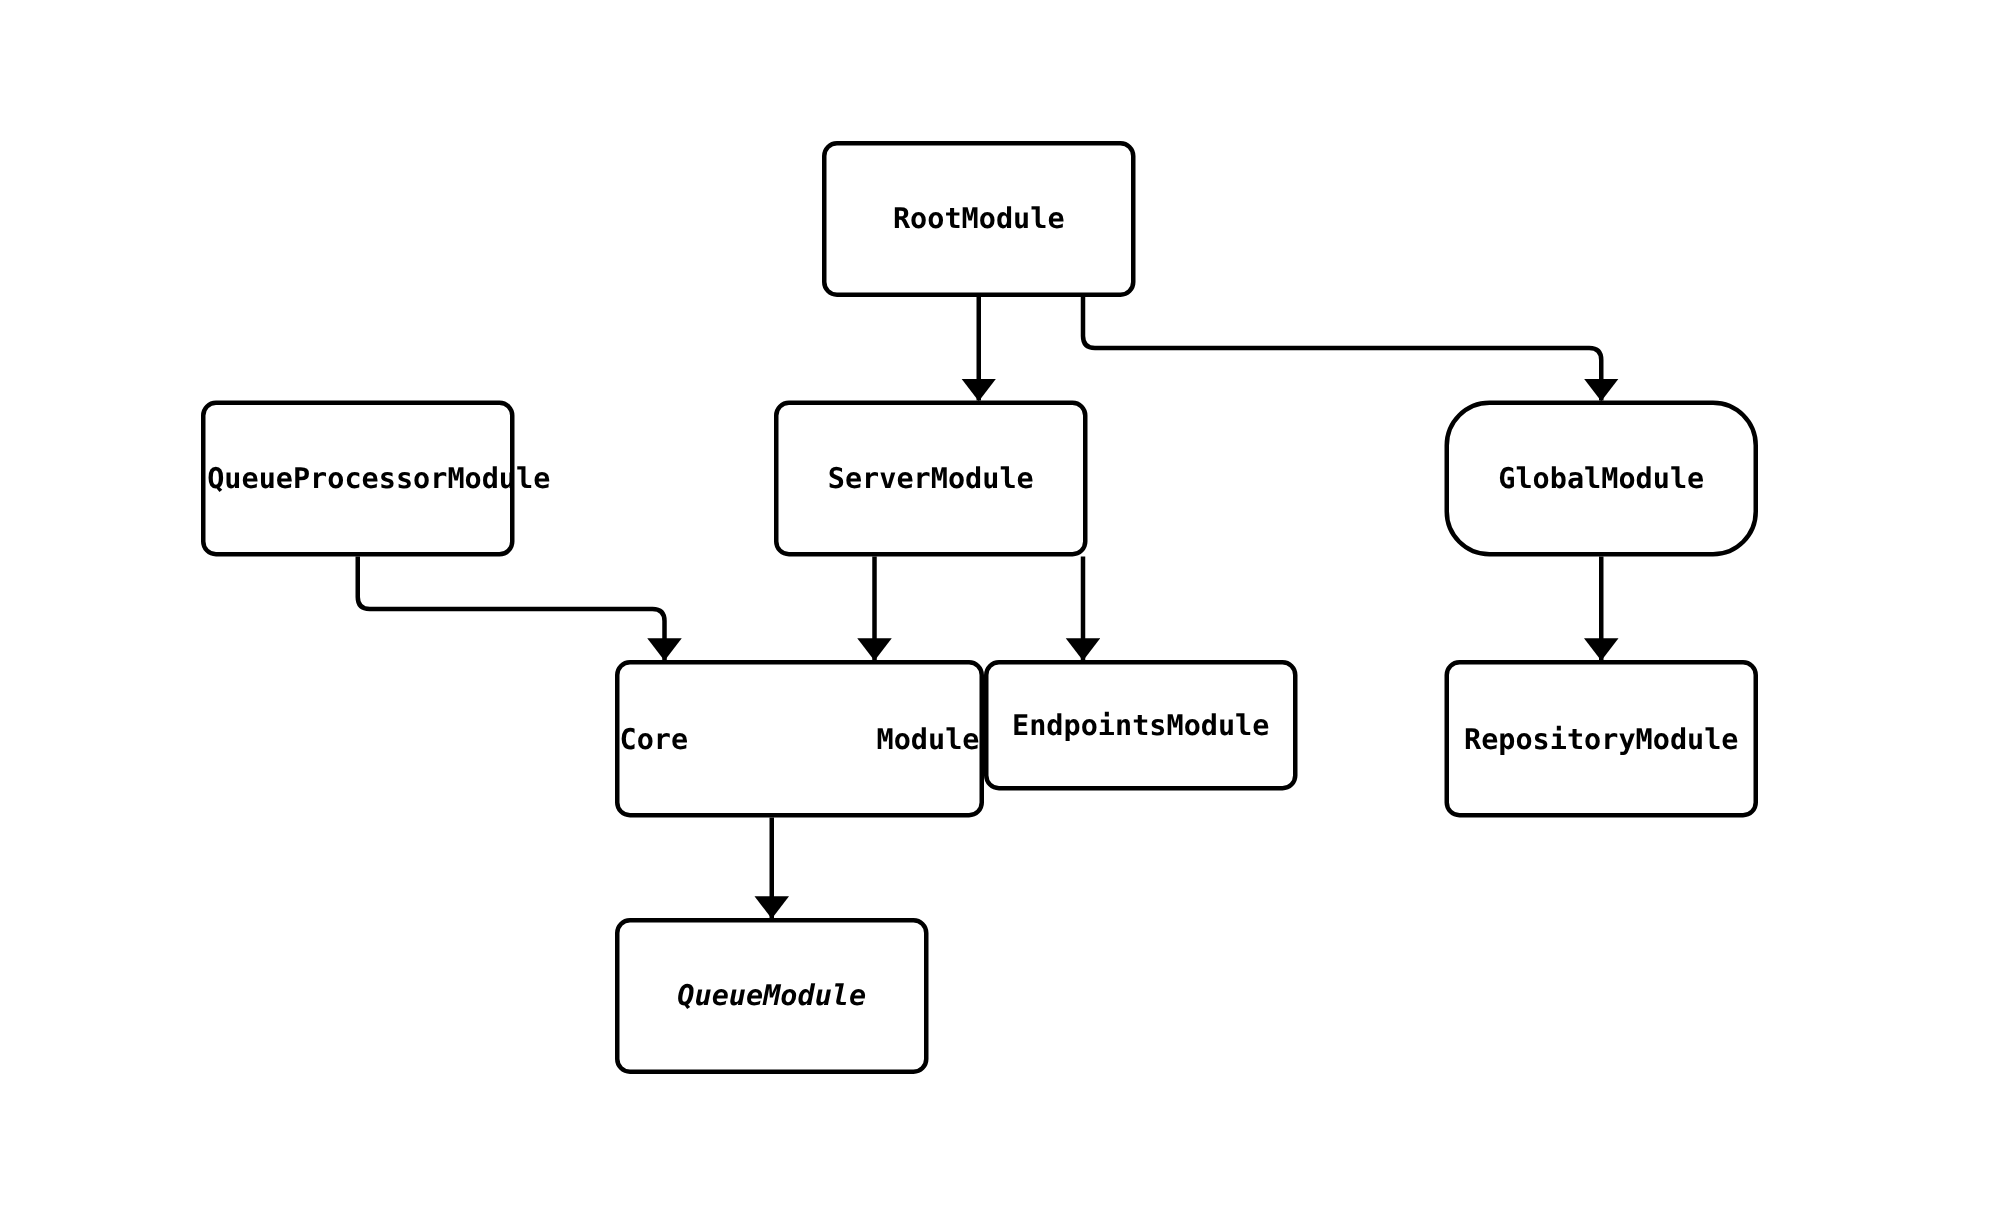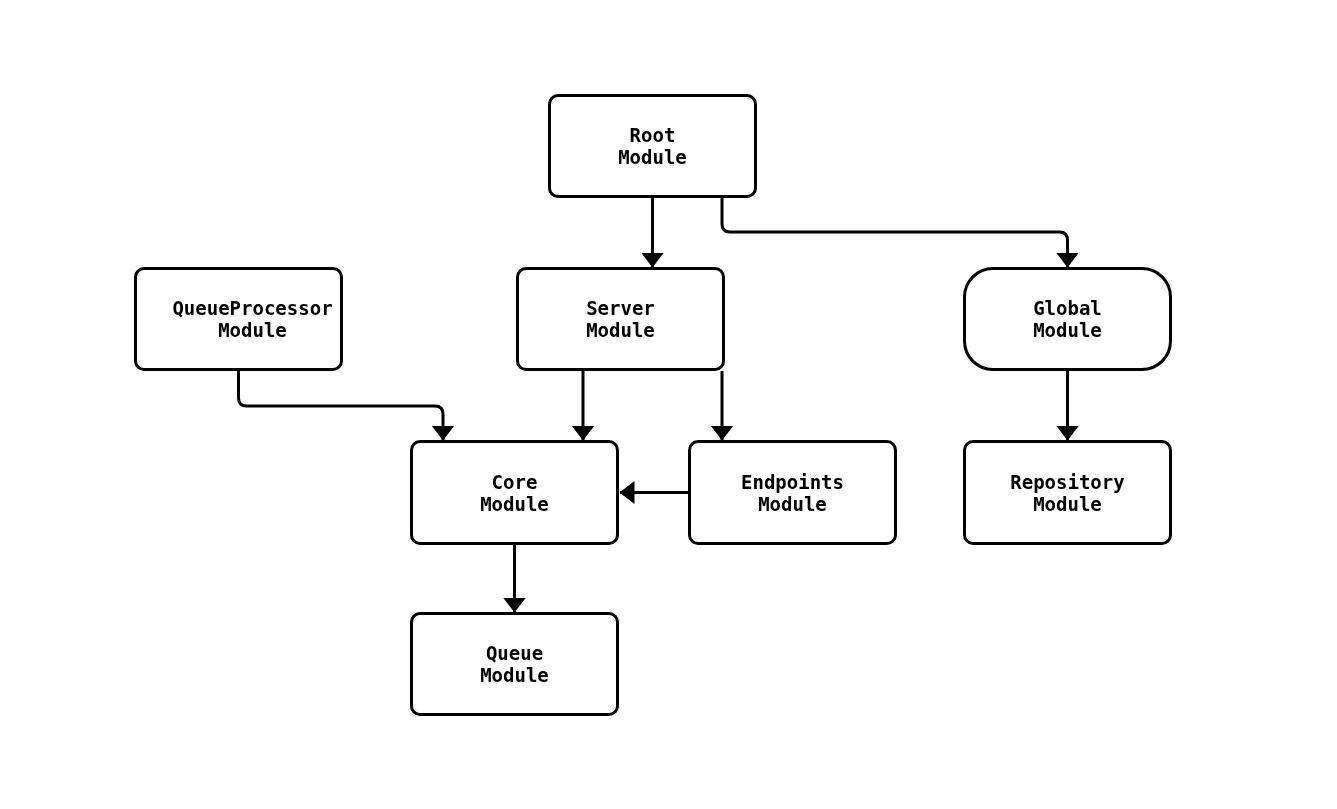--- a/index.html
+++ b/index.html
@@ -30,21 +30,21 @@
     stroke: var(--stroke);
     stroke-width: 3;
   }
   .arrow-head { fill: var(--stroke); stroke: none; }
   .node {
     position: absolute;
     background: var(--node-fill);
     border: 3px solid var(--stroke);
     border-radius: 10px;
     display: flex;
-    flex-direction: column;
+    flex-direction: row;
     align-items: center;
     justify-content: center;
     text-align: center;
     color: var(--text);
     font-weight: bold;
     font-size: 19px;
     line-height: 22px;
   }
   .node-label-line { white-space: pre; }
 </style>
@@ -79,30 +79,30 @@
         <span class="node-label-line">Module</span>
       </div>
       <div class="node" style="left: 516px; top: 267px; width: 209px; height: 104px;">
         <span class="node-label-line">Server</span>
         <span class="node-label-line">Module</span>
       </div>
       <div class="node" style="left: 963px; top: 267px; width: 209px; height: 104px; border-radius: 30px;">
         <span class="node-label-line">Global</span>
         <span class="node-label-line">Module</span>
       </div>
-      <div class="node" style="left: 410px; top: 440px; width: 209px; height: 105px;">
+      <div class="node" style="left: 410px; top: 440px; width: 246px; height: 105px; justify-content: space-between;">
         <span class="node-label-line">Core</span>
         <span class="node-label-line">Module</span>
       </div>
-      <div class="node" style="left: 688px; top: 440px; width: 209px; height: 105px;">
+      <div class="node" style="left: 656px; top: 440px; width: 209px; height: 87px;">
         <span class="node-label-line">Endpoints</span>
         <span class="node-label-line">Module</span>
       </div>
       <div class="node" style="left: 963px; top: 440px; width: 209px; height: 105px;">
         <span class="node-label-line">Repository</span>
         <span class="node-label-line">Module</span>
       </div>
-      <div class="node" style="left: 410px; top: 612px; width: 209px; height: 104px;">
+      <div class="node" style="left: 410px; top: 612px; width: 209px; height: 104px; font-style: italic;">
         <span class="node-label-line">Queue</span>
         <span class="node-label-line">Module</span>
       </div>
     </div>
 </div>
 
 </body></html>

